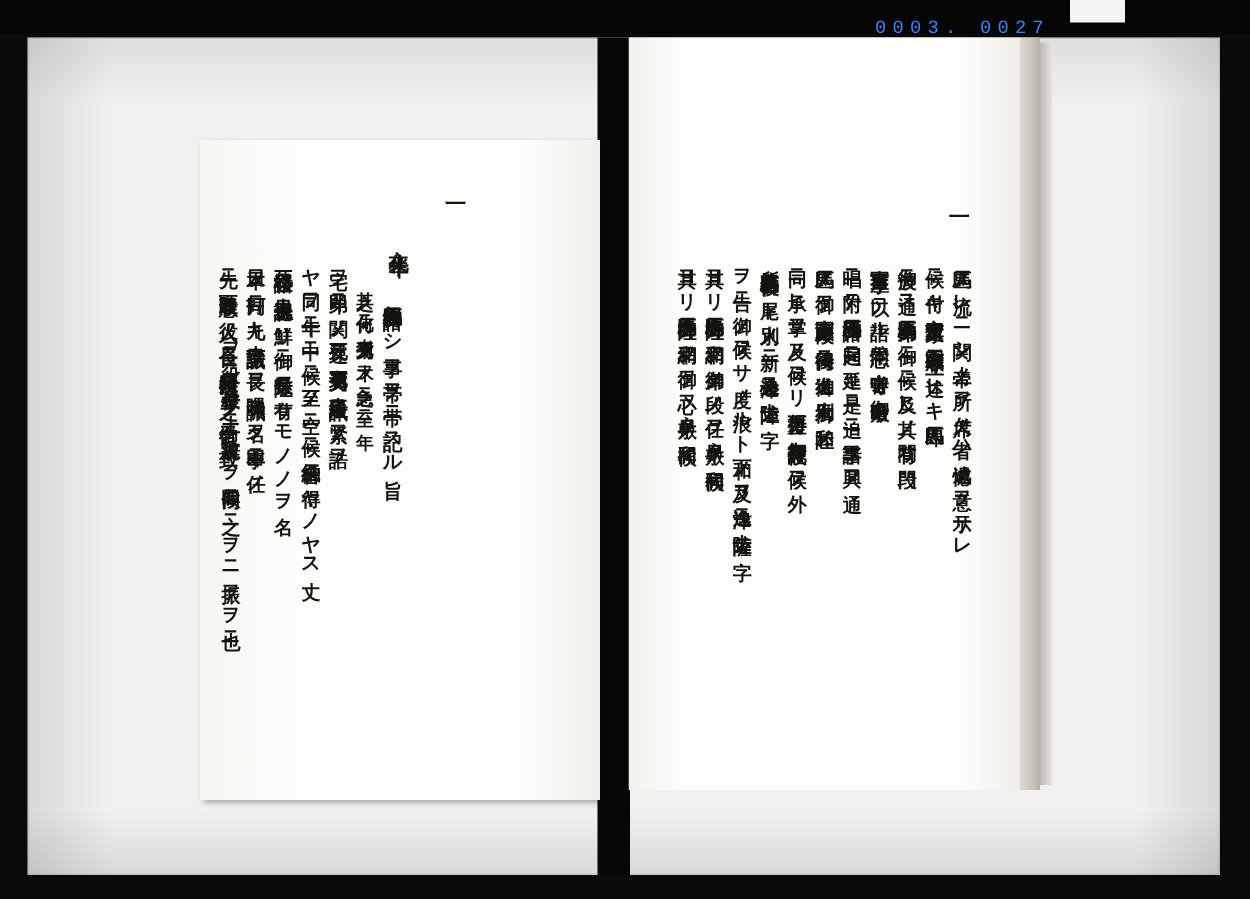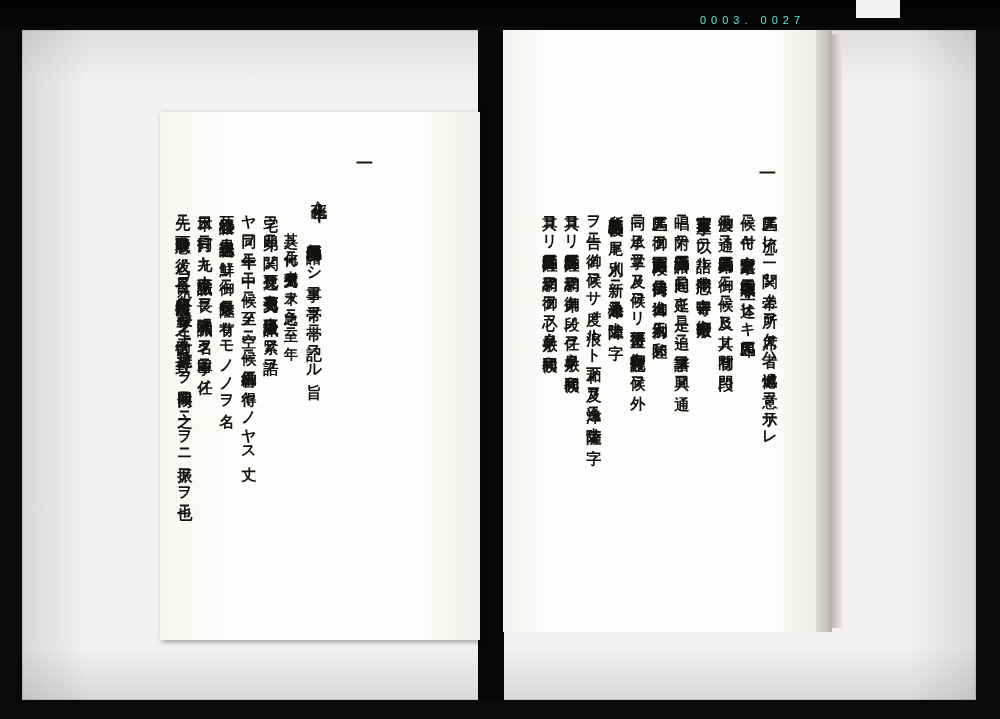--- a/index.html
+++ b/index.html
@@ -101,23 +101,23 @@
     width: 10px;
     height: 594px;
     background: linear-gradient(to right,#bdb8b0,#e8e5e0);
   }
 
   
   .frame-code {
     position: absolute;
     top: 14px;
     left: 700px;
-    color: #5eead4;
-    font-family: Liberation Sans, sans-serif;
-    font-size: 11px;
+    color: #3b82f6;
+    font-family: Liberation Mono, monospace;
+    font-size: 15px;
     letter-spacing: 5px;
     white-space: nowrap;
   }
   .frame-notch {
     position: absolute;
     top: 0px;
     left: 856px;
     width: 44px;
     height: 18px;
     background: #f3f3f3;

